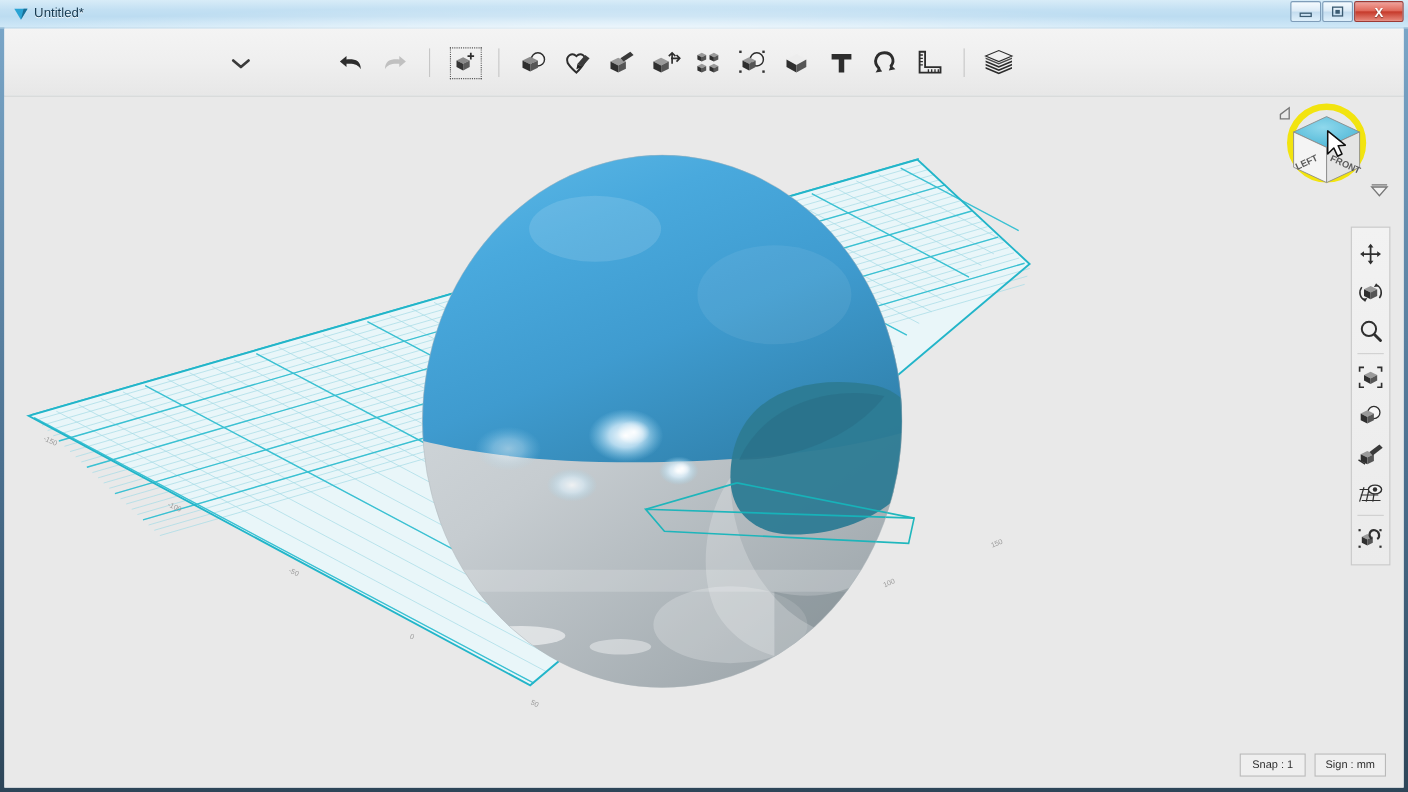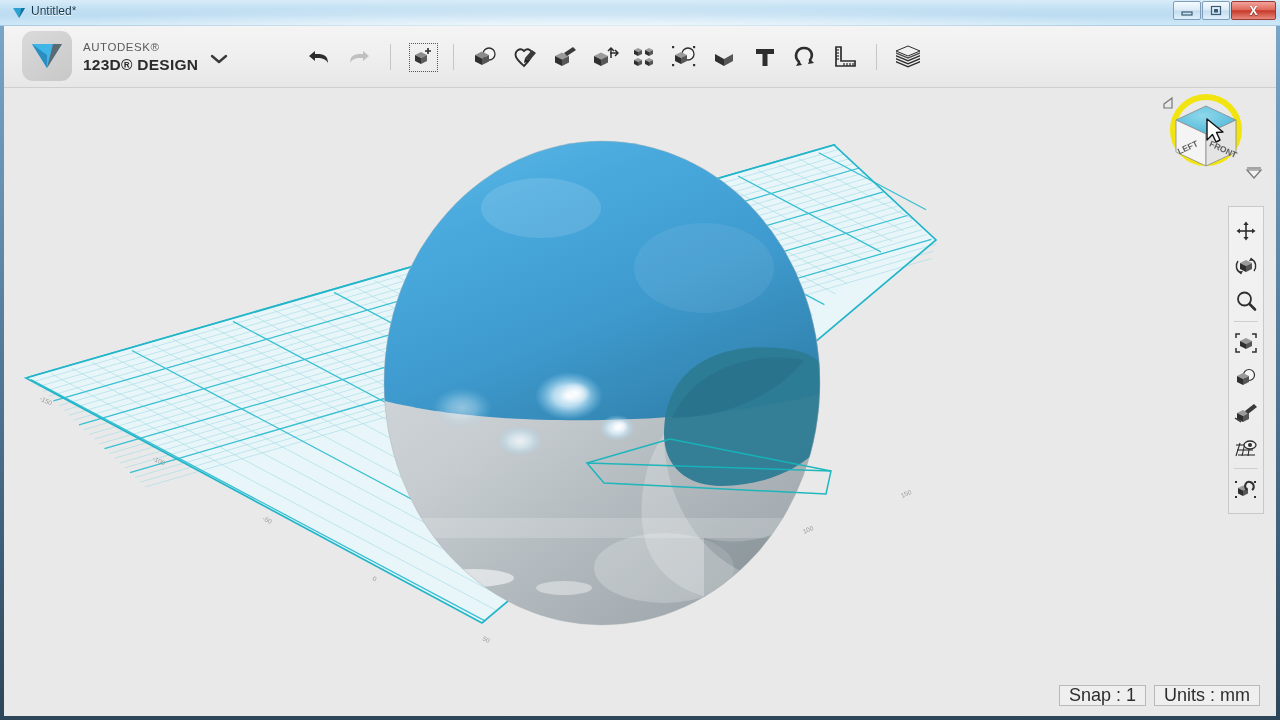--- a/index.html
+++ b/index.html
@@ -171,21 +171,21 @@
     position:absolute; right: 16px; bottom: 10px;
     display:flex; gap: 8px;
   }
   .statusbox {
     height: 21px; min-width: 60px;
     padding: 0 9px;
     background: #efefef;
     border: 1px solid #b9b9b9;
     box-sizing: border-box;
     display:flex; align-items:center; justify-content:center;
-    font-size: 18px; color: #2e2e2e;
+    font-size: 10px; color: #2e2e2e;
     white-space: nowrap;
   }
 </style>
 </head>
 <body>
 
 <div id="app">
 
   <div class="win-frame">
     <div class="win-frame-inner"></div>
@@ -214,33 +214,20 @@
         </svg>
       </div>
       <div class="win-btn close">
         <span style="color:#fff;font-size:12px;font-weight:700;text-shadow:0 1px 1px rgba(0,0,0,.45)">X</span>
       </div>
     </div>
   </div>
 
   <div class="apptoolbar">
 
-    <div class="brand">
-      <div class="brand-logo">
-        <svg width="34" height="30" viewBox="0 0 34 30">
-          <path d="M2 3 L32 3 L17 27 Z" fill="#3fb6e6"></path>
-          <path d="M17 27 L32 3 L23 3 Z" fill="#5c6a72"></path>
-          <path d="M2 3 L17 14 L17 27 Z" fill="#2a8ec2"></path>
-        </svg>
-      </div>
-      <div class="brand-text">
-        <div class="brand-top">AUTODESK®</div>
-        <div class="brand-bottom">123D® DESIGN</div>
-      </div>
-    </div>
     <div class="brand-caret">
       <svg width="20" height="12" viewBox="0 0 20 12">
         <path d="M3 3 L10 9 L17 3" fill="none" stroke="#3a3a3a" stroke-width="2.4" stroke-linecap="round" stroke-linejoin="round"></path>
       </svg>
     </div>
 
     <div class="tool-row">
 
       <div class="tbtn">
         <svg width="26" height="22" viewBox="0 0 26 22">
@@ -706,17 +693,17 @@
               <rect x="20" y="2" width="2" height="2"></rect>
             <rect x="1" y="17" width="2" height="2"></rect>
               <rect x="20" y="17" width="2" height="2"></rect>
           </g>
         </svg>
       </div>
     </div>
 
     <div class="statusbar">
       <div class="statusbox">Snap : 1</div>
-      <div class="statusbox">Units : mm</div>
+      <div class="statusbox">Sign : mm</div>
     </div>
 
   </div>
 </div>
 
 </body></html>

